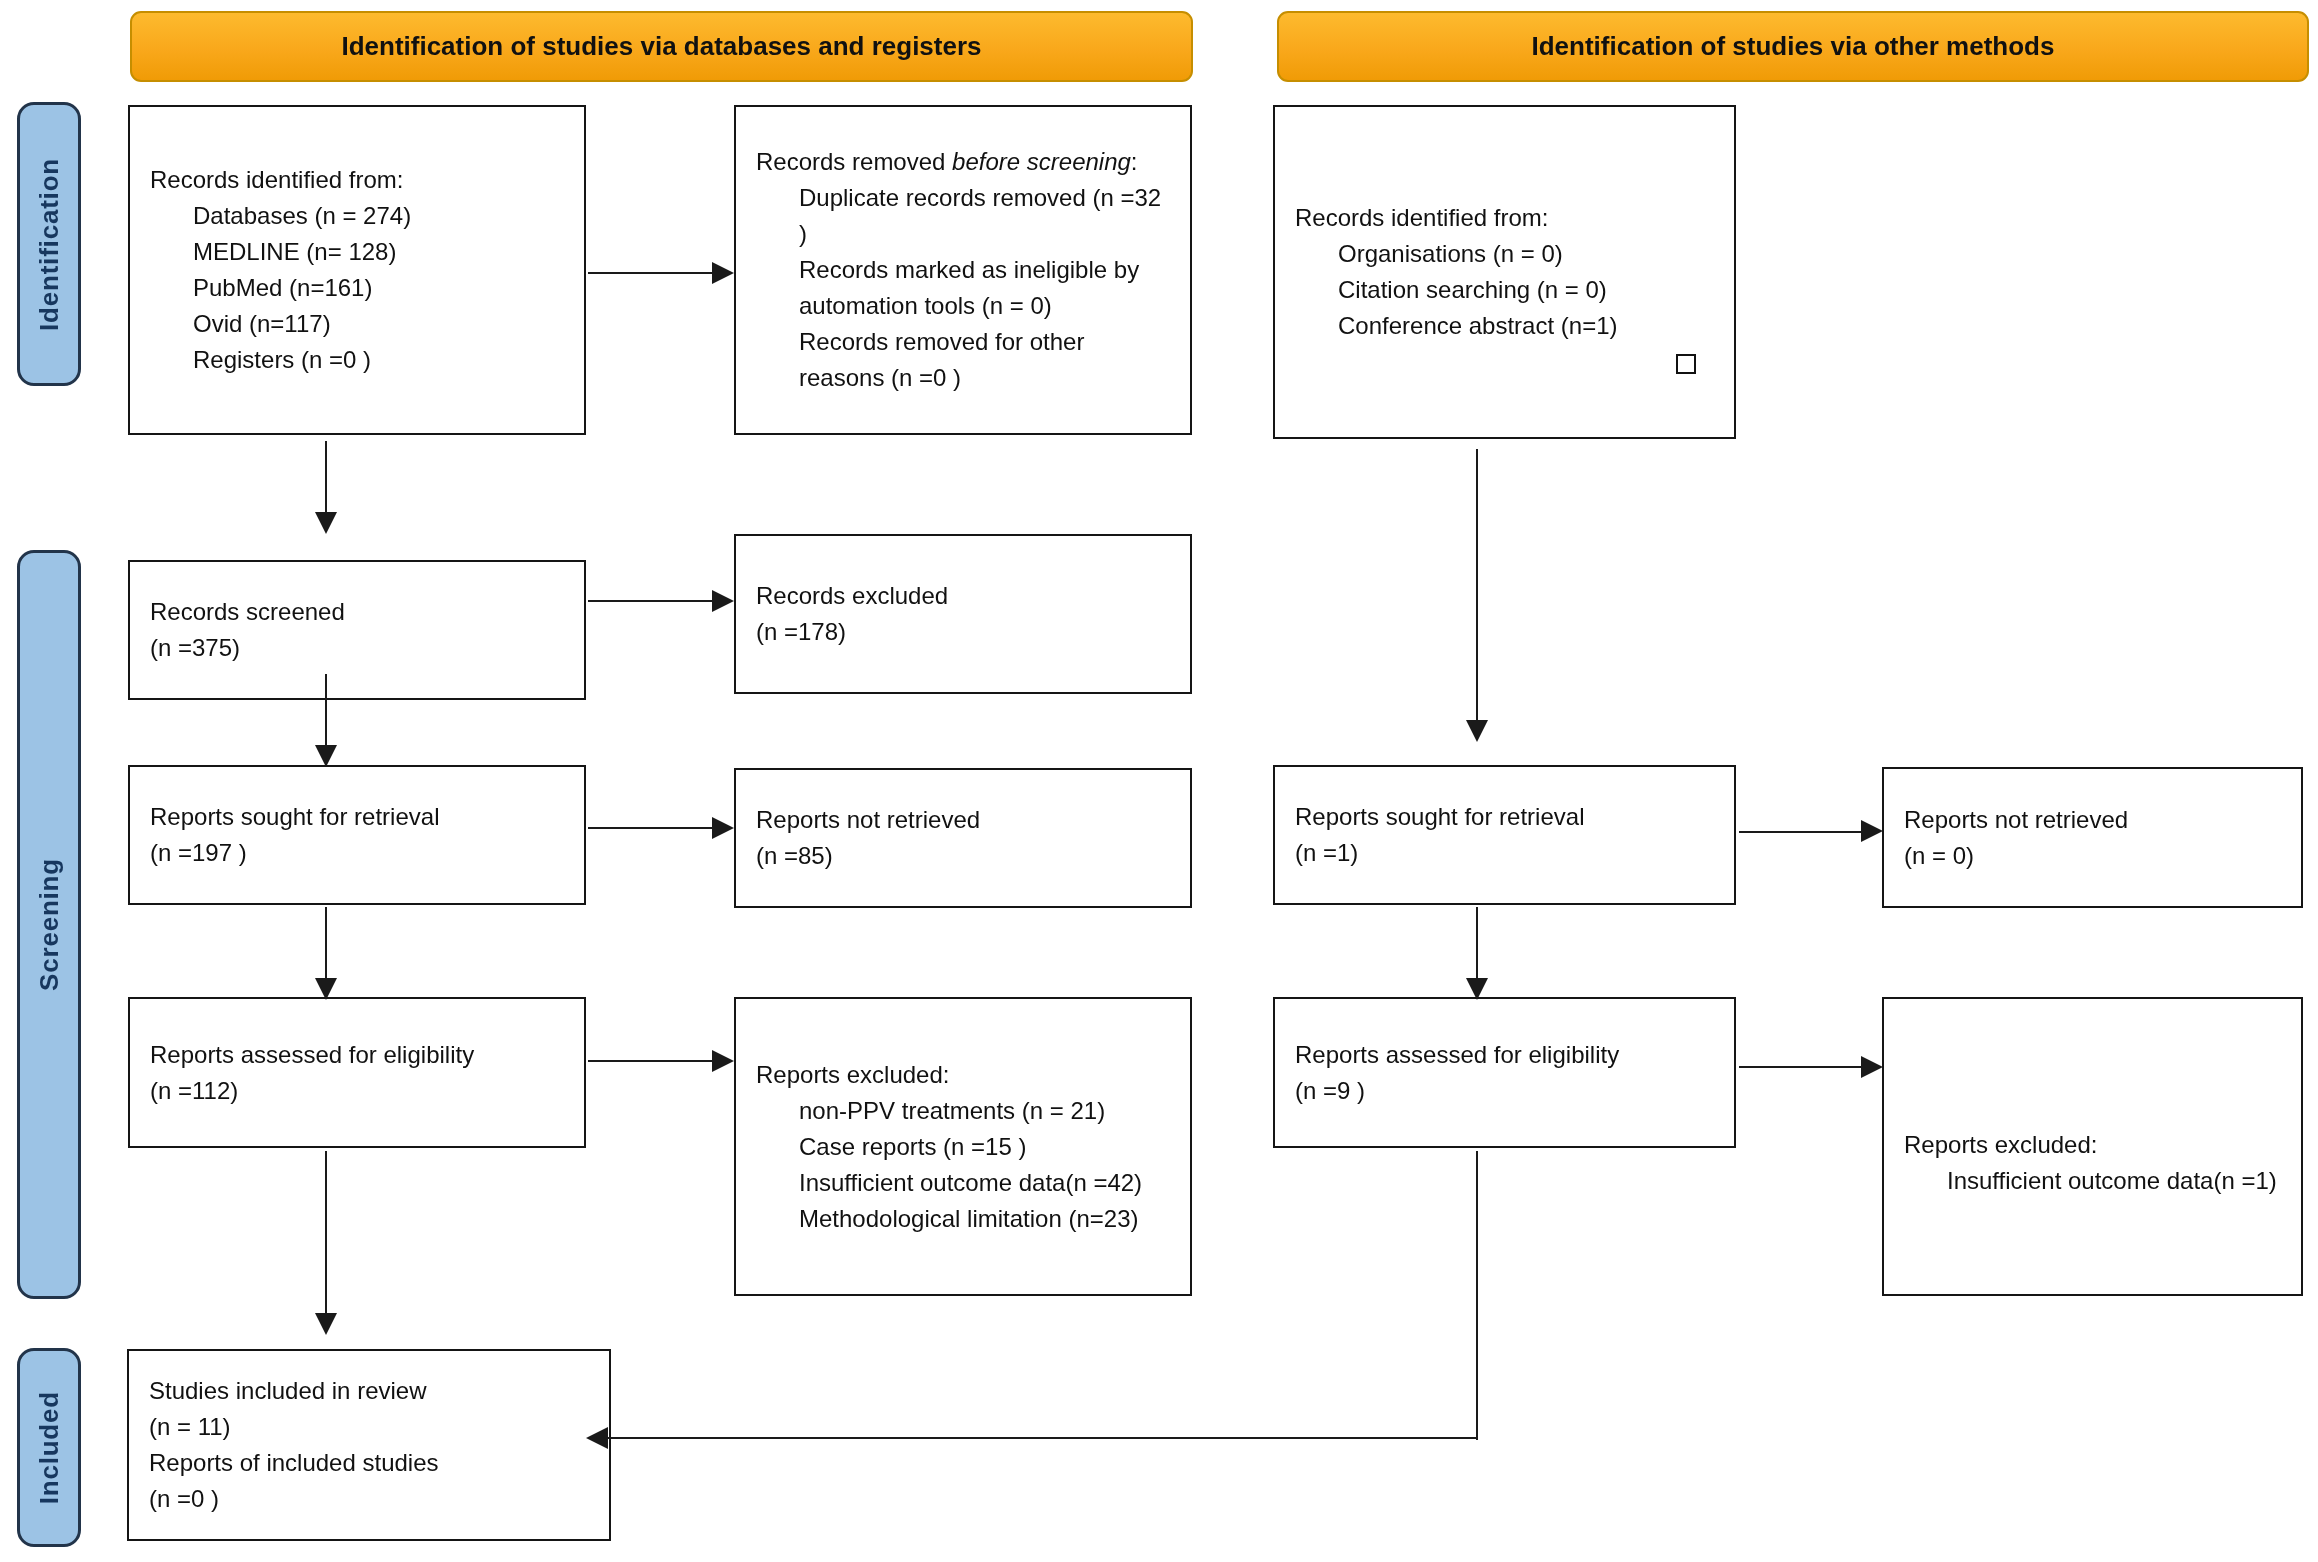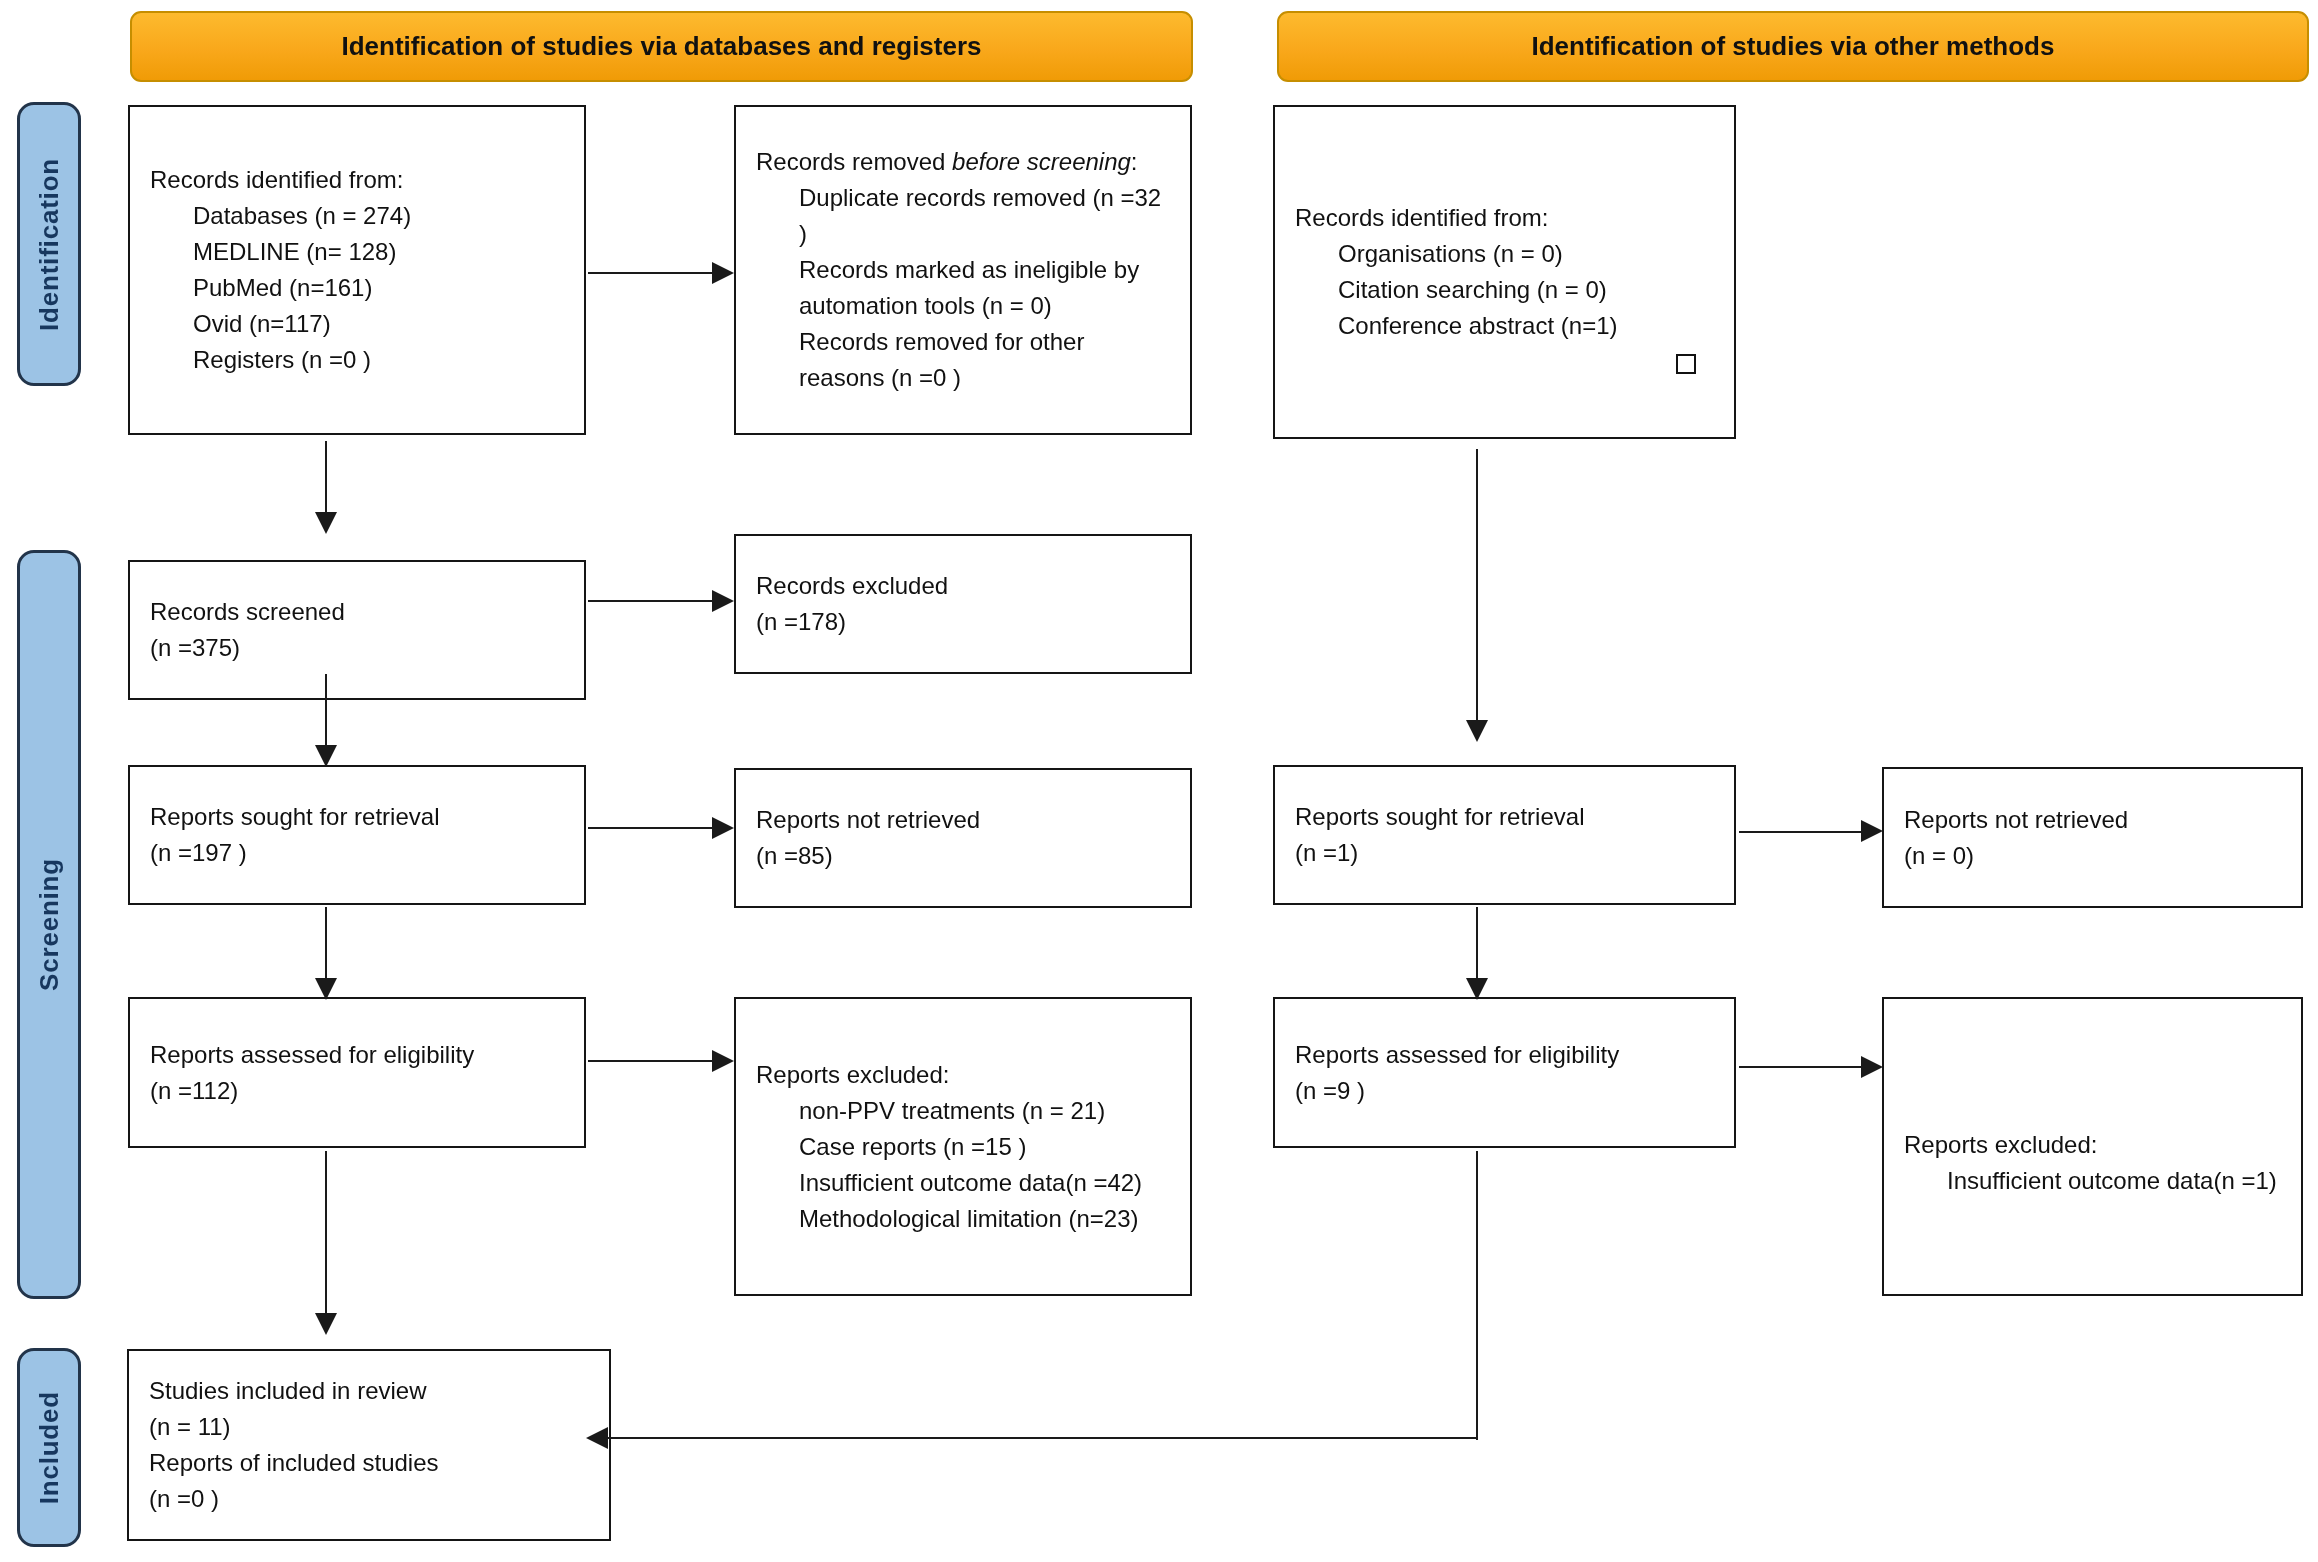--- a/index.html
+++ b/index.html
@@ -83,21 +83,21 @@
     <div class="indent">Organisations (n = 0)</div>
     <div class="indent">Citation searching (n = 0)</div>
     <div class="indent">Conference abstract (n=1)</div>
     <span class="glyph-box" style="left:401px; top:247px;"></span>
   </div>
 
   <div class="box" style="left:128px; top:560px; width:458px; height:140px;">
     <div>Records screened</div>
     <div>(n =375)</div>
   </div>
-  <div class="box" style="left:734px; top:534px; width:458px; height:140px;">
+  <div class="box" style="left:734px; top:534px; width:458px; height:160px;">
     <div>Records excluded</div>
     <div>(n =178)</div>
   </div>
 
   <div class="box" style="left:128px; top:765px; width:458px; height:140px;">
     <div>Reports sought for retrieval</div>
     <div>(n =197 )</div>
   </div>
   <div class="box" style="left:734px; top:768px; width:458px; height:140px;">
     <div>Reports not retrieved</div>

